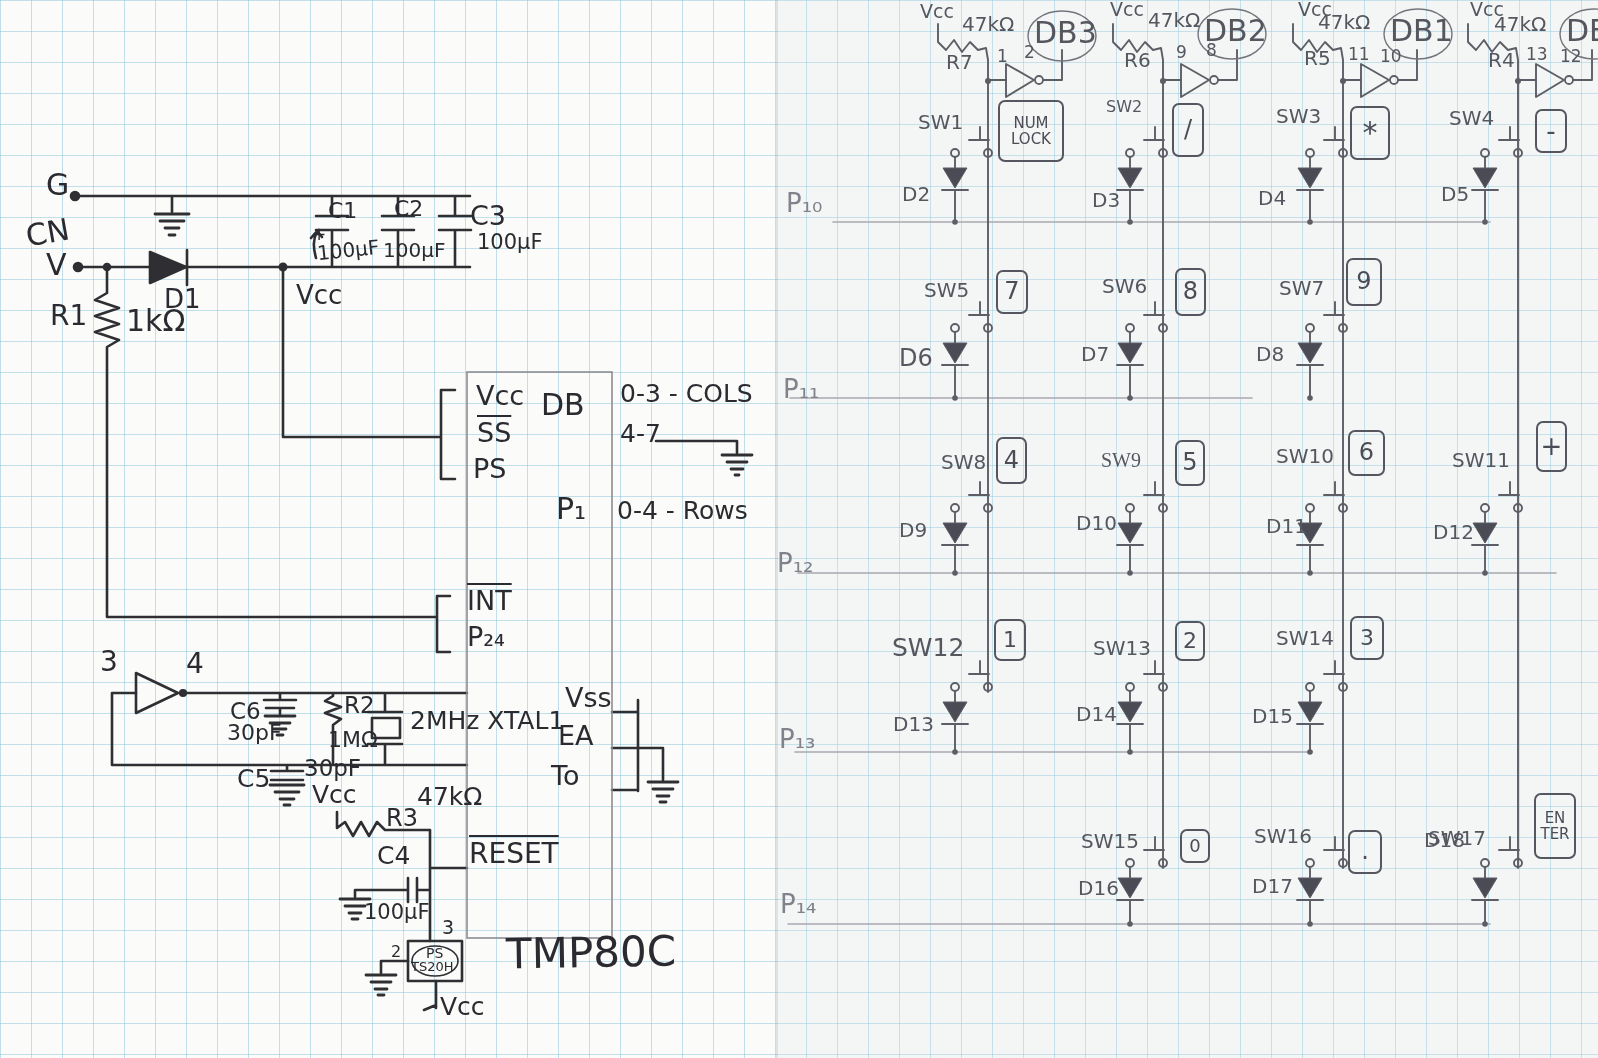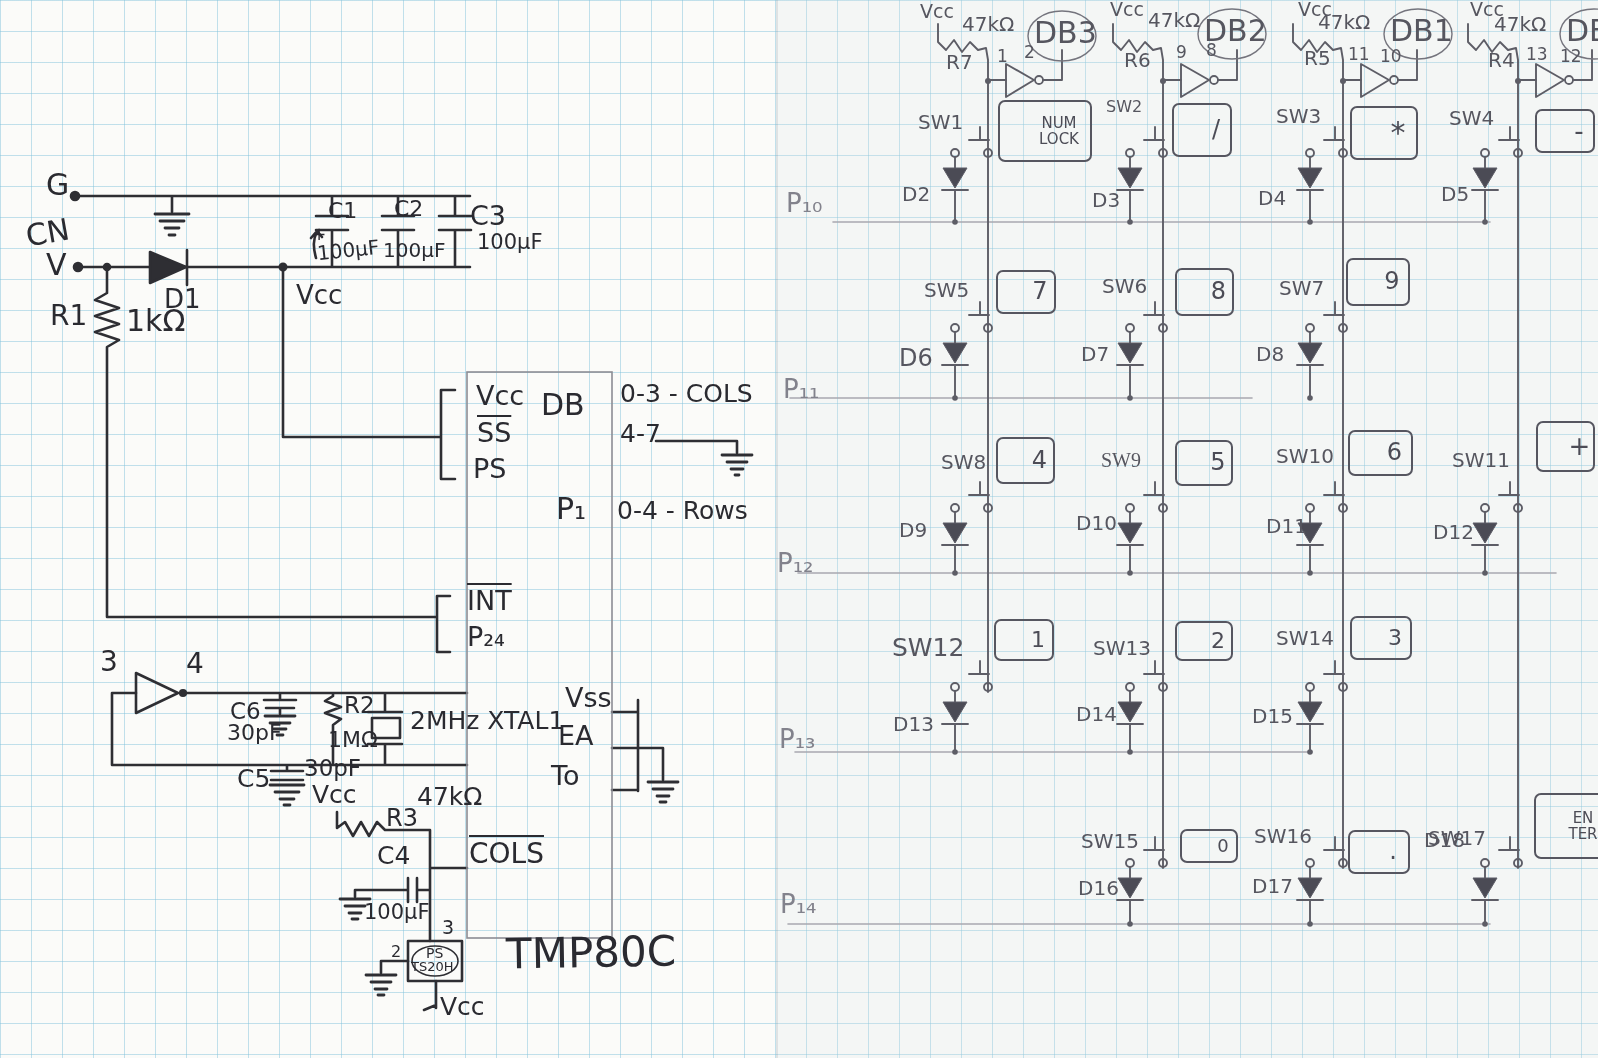--- a/index.html
+++ b/index.html
@@ -12,21 +12,21 @@
   .right-tint{position:absolute;top:0;bottom:0;left:778px;right:0;background:rgba(222,228,231,.20);}
   .seam{position:absolute;top:0;bottom:0;left:776px;width:2px;background:rgba(160,168,175,.30);}
   svg#art{position:absolute;left:0;top:0;}
   .lbl{position:absolute;white-space:pre;line-height:1;}
   .pen{color:#2a2a30;}
   .pencil{color:#56565f;}
   .faint{color:#82828c;}
   .ol{text-decoration:overline;}
   .keycap{position:absolute;border:2.2px solid #565660;border-radius:7px;color:#4c4c56;
           display:flex;align-items:center;justify-content:center;text-align:center;
-          white-space:pre-line;line-height:1.08;padding-left:28px;}
+          white-space:pre-line;line-height:1.08;}
 </style>
 </head>
 <body>
 
 <div id="canvas">
   <div class="grid"></div>
   <div class="right-tint"></div>
   <div class="seam"></div>
 
   <svg id="art" width="1598" height="1058">
@@ -277,21 +277,21 @@
     <div class="lbl pen ol" style="left:467px;top:587px;font-size:27px">INT</div>
     <div class="lbl pen" style="left:467px;top:623px;font-size:27px">P₂₄</div>
     <div class="lbl pen" style="left:541px;top:390px;font-size:30px">DB</div>
     <div class="lbl pen" style="left:620px;top:381px;font-size:25px">0-3 - COLS</div>
     <div class="lbl pen" style="left:620px;top:421px;font-size:25px">4-7</div>
     <div class="lbl pen" style="left:556px;top:494px;font-size:30px">P₁</div>
     <div class="lbl pen" style="left:617px;top:498px;font-size:25px">0-4 - Rows</div>
     <div class="lbl pen" style="left:565px;top:684px;font-size:27px">Vss</div>
     <div class="lbl pen" style="left:558px;top:722px;font-size:27px">EA</div>
     <div class="lbl pen" style="left:551px;top:762px;font-size:27px">To</div>
-    <div class="lbl pen ol" style="left:469px;top:840px;font-size:28px">COLS</div>
+    <div class="lbl pen ol" style="left:469px;top:840px;font-size:28px">RESET</div>
   <div class="lbl faint" style="left: 786px; top: 190px; font-size: 26px;">P₁₀</div>
       <div class="lbl faint" style="left: 783px; top: 376px; font-size: 26px;">P₁₁</div>
       <div class="lbl faint" style="left: 777px; top: 550px; font-size: 26px;">P₁₂</div>
       <div class="lbl faint" style="left: 779px; top: 726px; font-size: 26px;">P₁₃</div>
       <div class="lbl faint" style="left: 780px; top: 891px; font-size: 26px;">P₁₄</div>
       <div class="lbl pencil" style="left: 920px; top: 2px; font-size: 19px;">Vcc</div>
       <div class="lbl pencil" style="left: 962px; top: 14px; font-size: 20px;">47kΩ</div>
       <div class="lbl pencil" style="left: 946px; top: 52px; font-size: 20px;">R7</div>
       <div class="lbl pencil" style="left: 997px; top: 48px; font-size: 17px;">1</div>
       <div class="lbl pencil" style="left: 1024px; top: 44px; font-size: 17px;">2</div>

